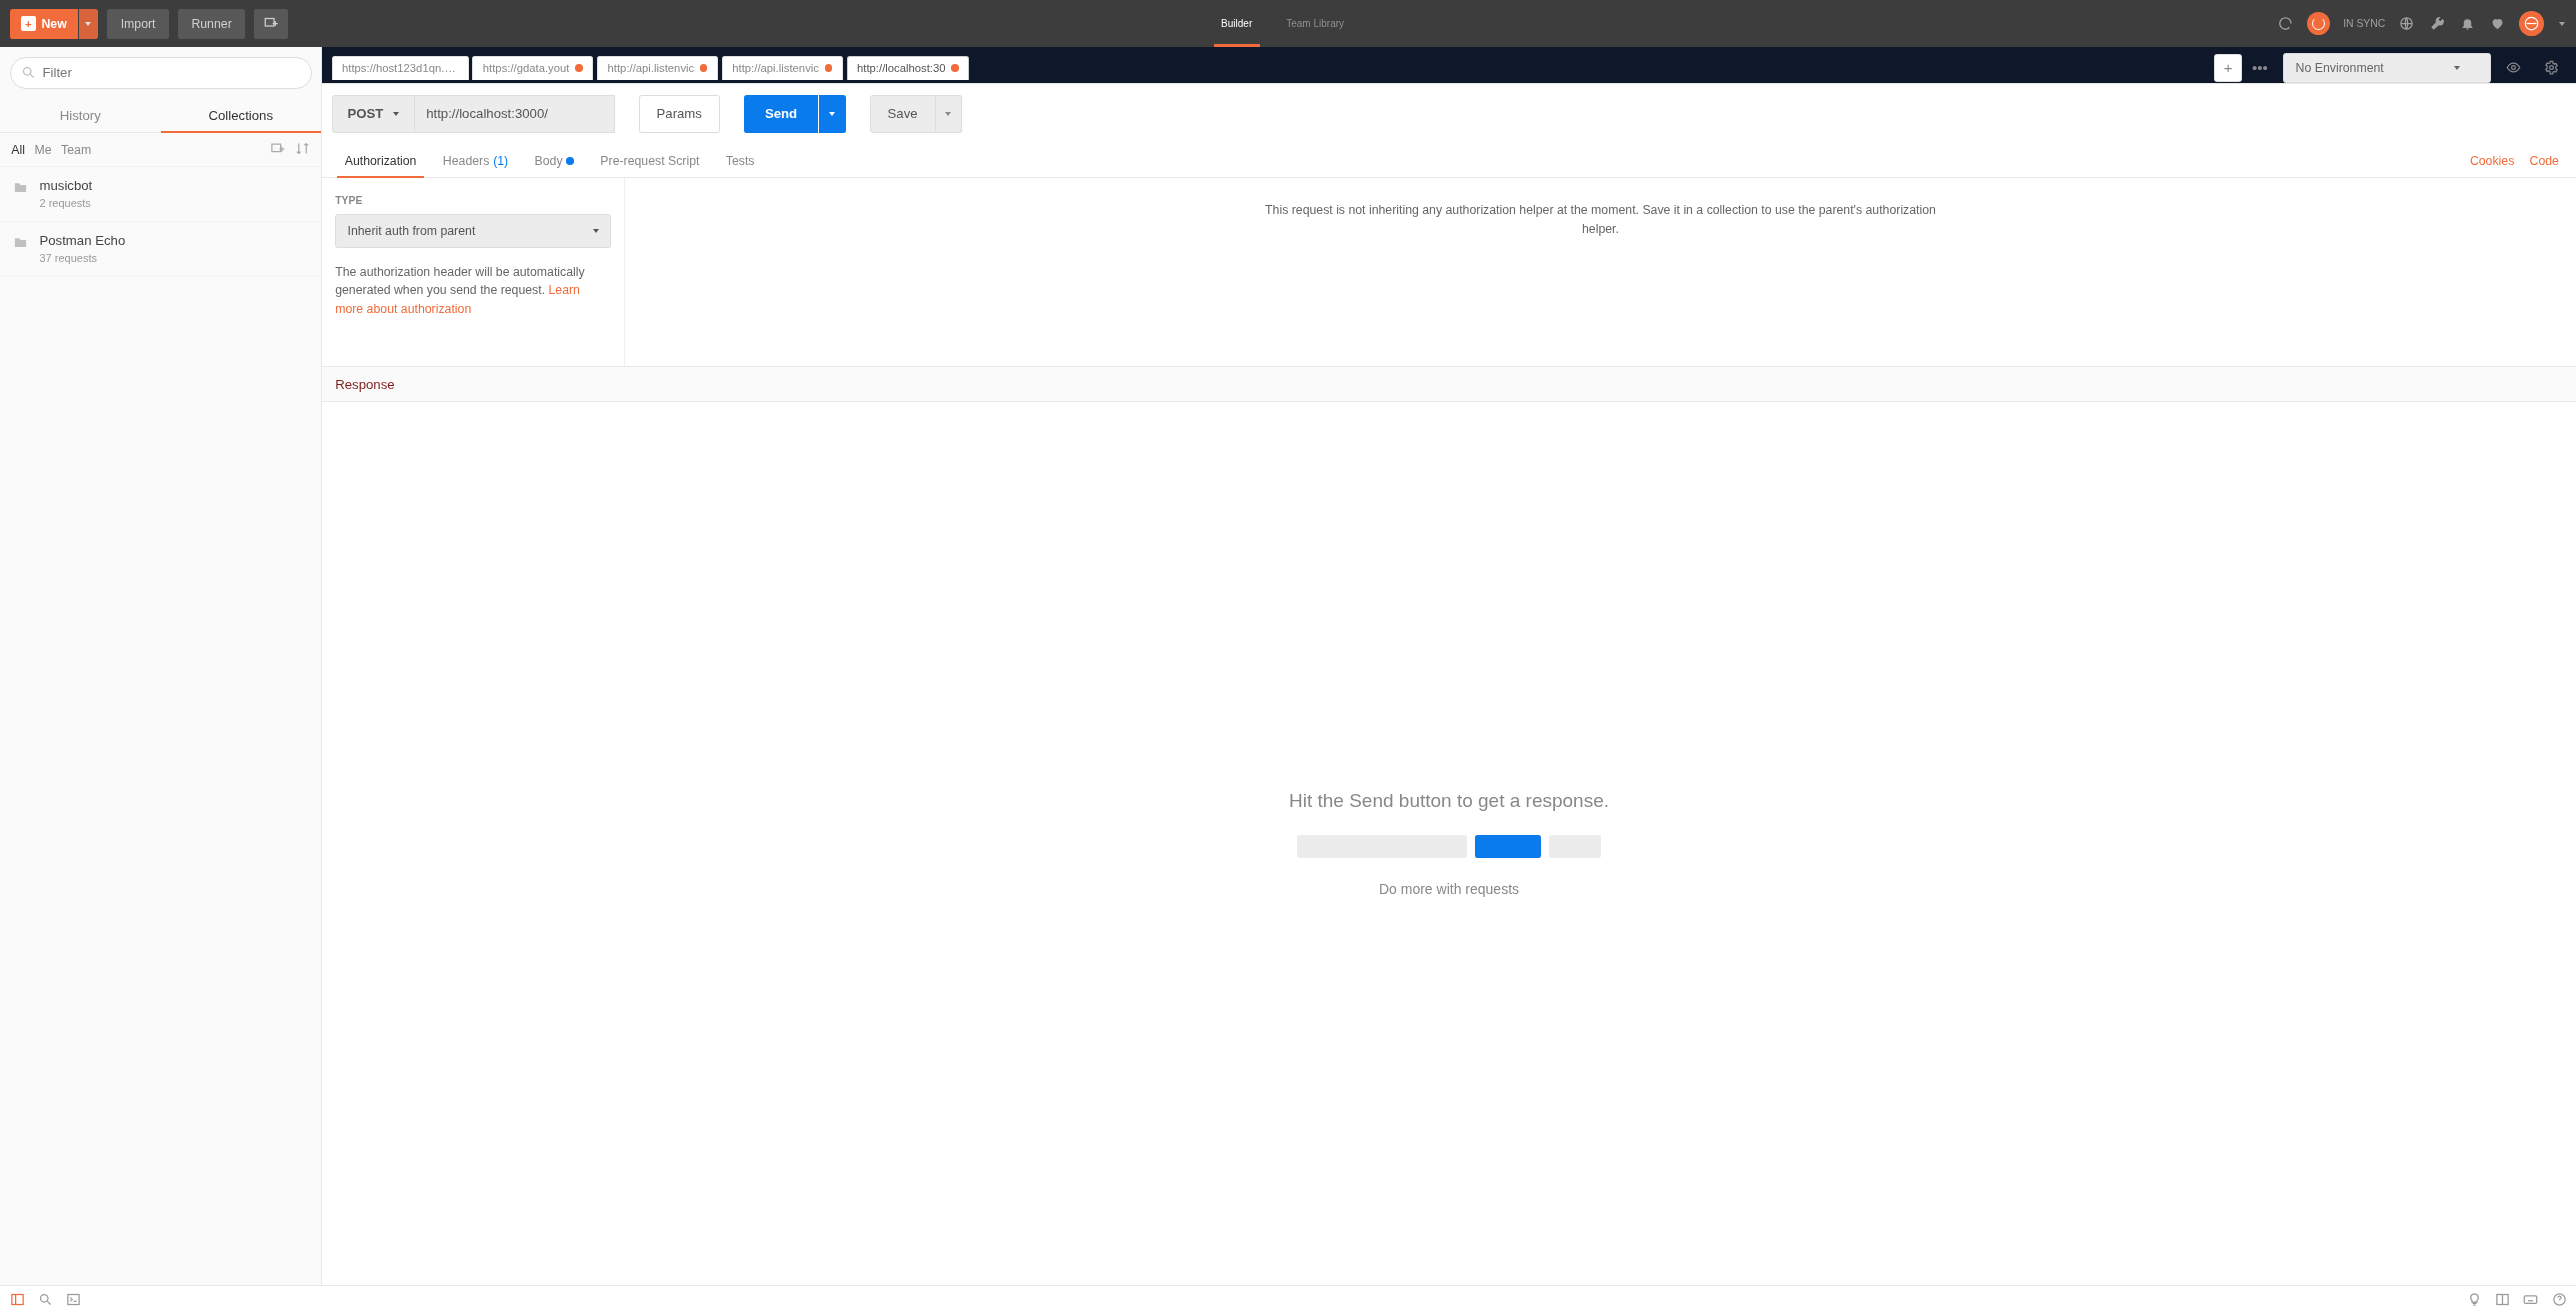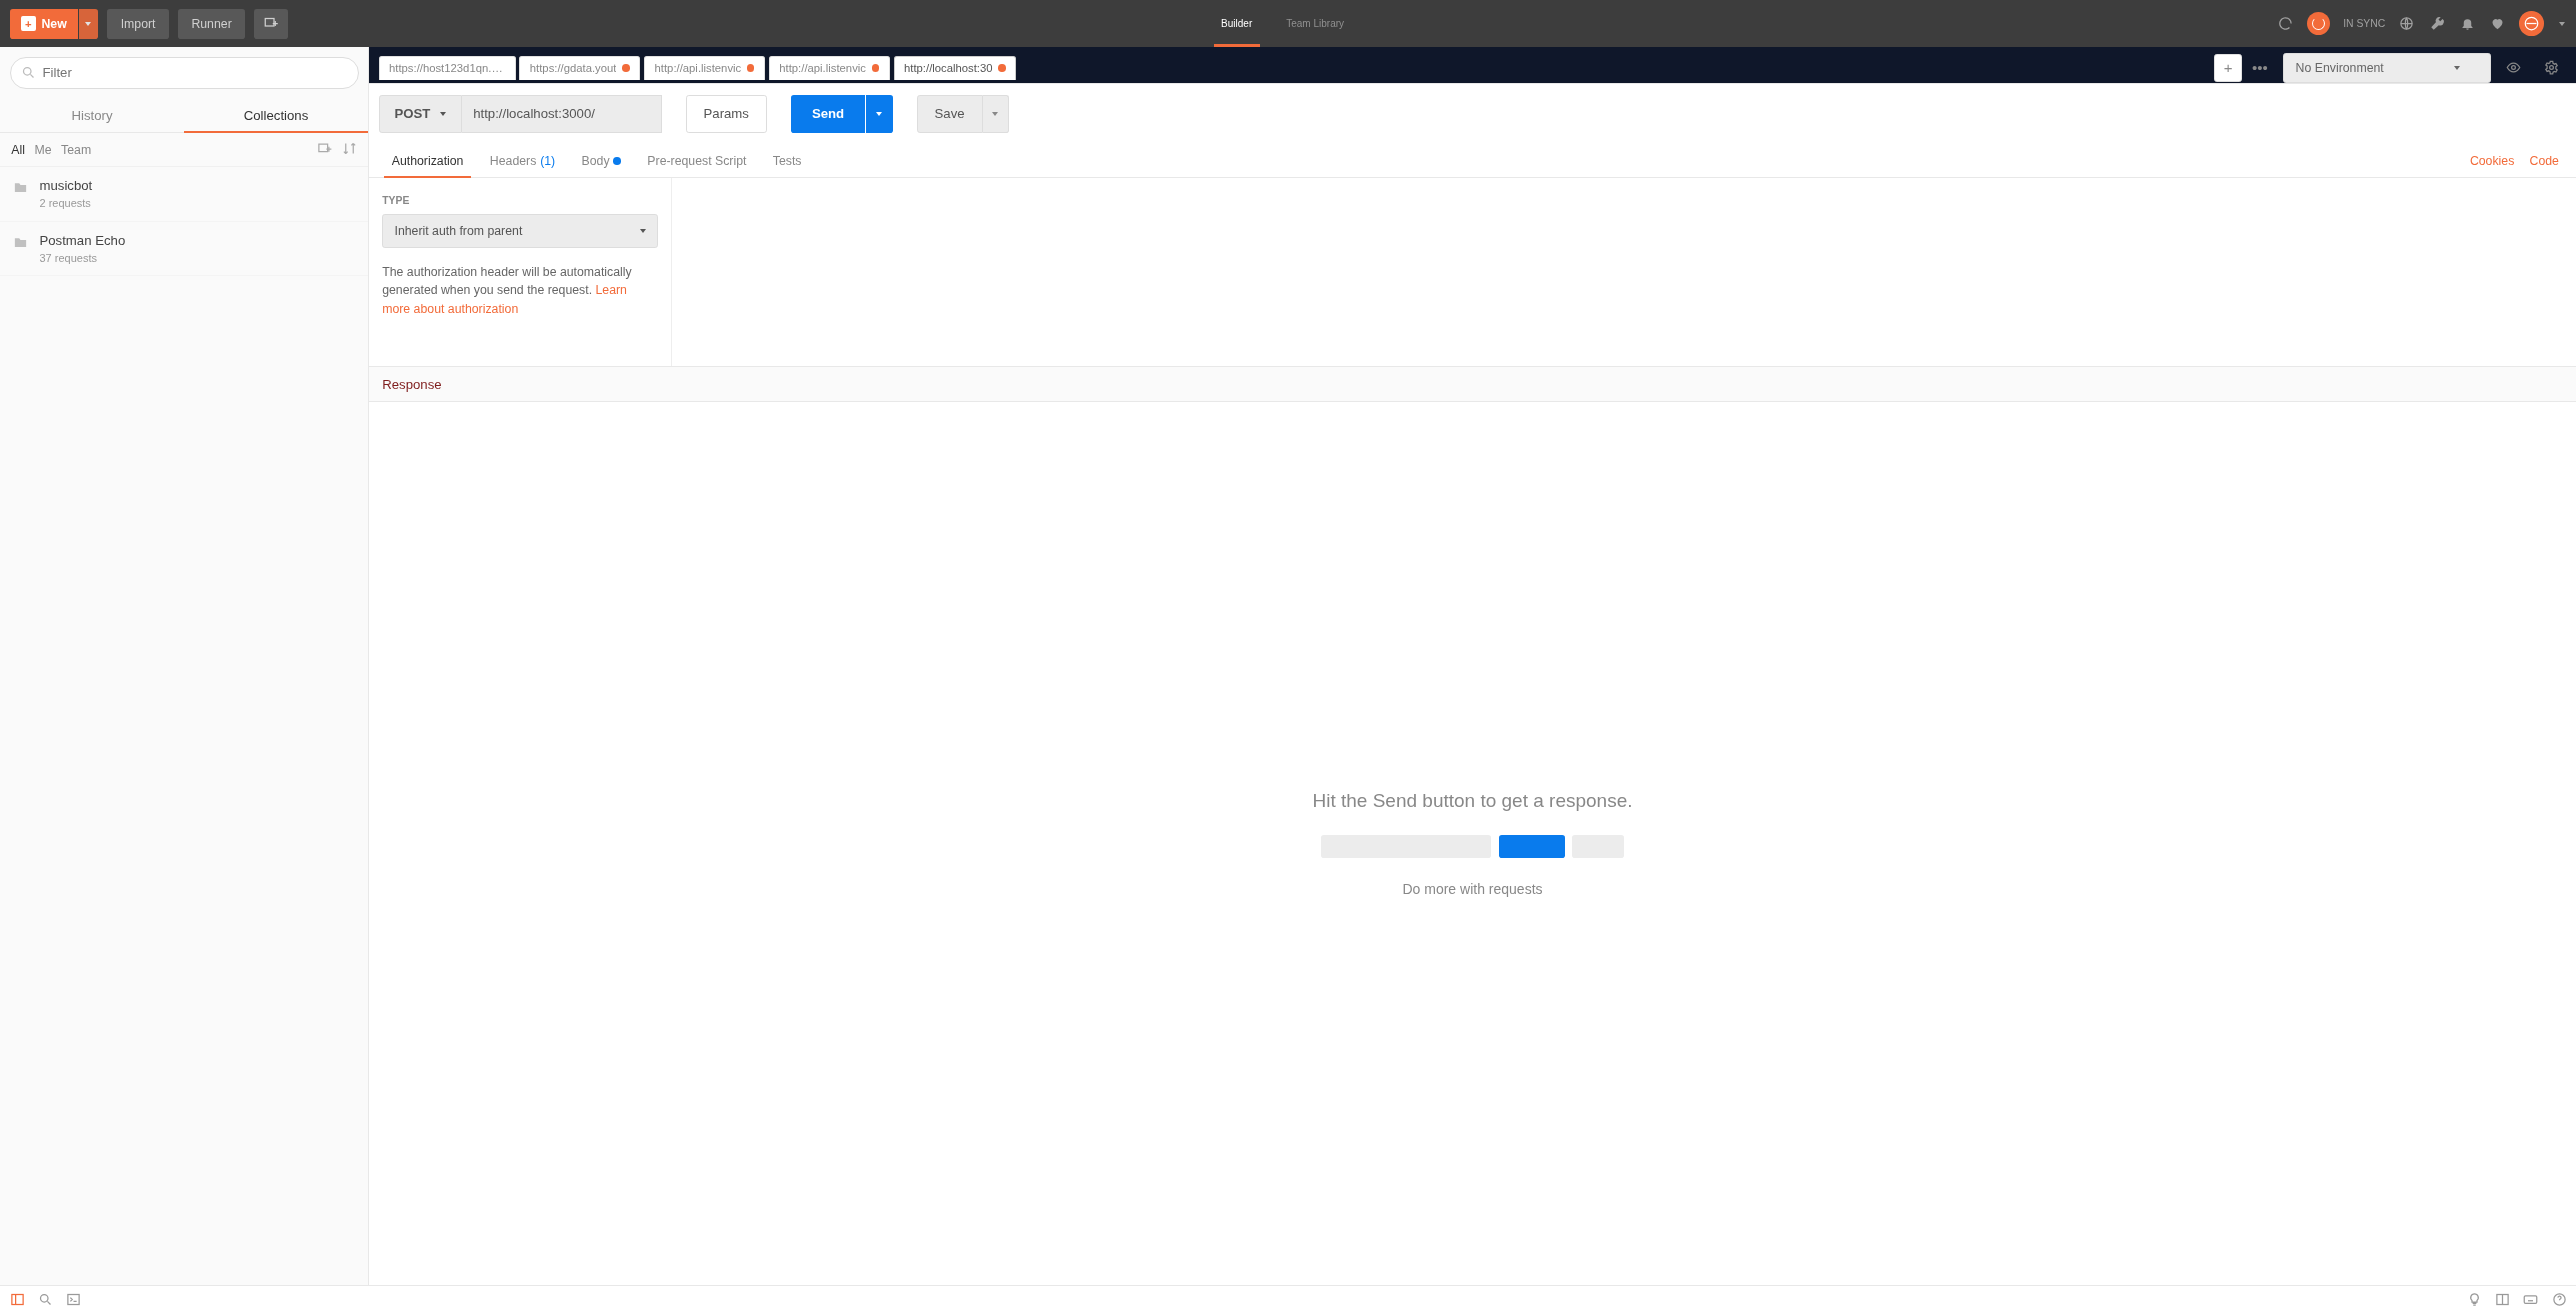--- a/index.html
+++ b/index.html
@@ -22,21 +22,21 @@
 .sync-circle { width: 23px; height: 23px; border-radius: 50%; background: #f26b3a; display: flex; align-items: center; justify-content: center; }
 .sync-inner { width: 13.2px; height: 13.2px; border: 1.9px solid #fff; border-radius: 50%; border-top-color: transparent; }
 .sync-text { font-size: 10.4px; color: #a0a0a0; }
 .hdr-icon { width: 17px; height: 17px; color: #a0a0a0; cursor: pointer; display: flex; align-items: center; justify-content: center; }
 .avatar-circle { width: 24.6px; height: 24.6px; border-radius: 50%; background: #f26b3a; display: flex; align-items: center; justify-content: center; }
 
 
 .main-body { flex: 1; display: flex; overflow: hidden; }
 
 
-.sidebar { width: 369px; border-right: 0.9px solid #e8e8e8; display: flex; flex-direction: column; background: #fafafa; }
+.sidebar { width: 322px; border-right: 0.9px solid #e8e8e8; display: flex; flex-direction: column; background: #fafafa; }
 .filter-wrap { padding: 9.5px; }
 .filter-input { width: 100%; height: 32px; border: 0.9px solid #ddd; border-radius: 17px; padding: 0 13.2px 0 32px; font-size: 13.2px; background: #fff; color: #888; }
 .filter-box { position: relative; }
 .filter-box .search-ic { position: absolute; left: 11.3px; top: 8.5px; color: #bbb; }
 .side-tabs { display: flex; border-bottom: 0.9px solid #e8e8e8; }
 .side-tab { flex: 1; text-align: center; padding: 9.5px 0; font-size: 13.2px; color: #888; cursor: pointer; position: relative; }
 .side-tab.active { color: #333; }
 .side-tab.active::after { content: ""; position: absolute; bottom: -0.9px; left: 0; right: 0; height: 1.9px; background: #f26b3a; }
 .filter-row { display: flex; align-items: center; padding: 7.6px 11.3px; font-size: 12.3px; color: #888; border-bottom: 0.9px solid #f0f0f0; gap: 9.5px; }
 .filter-row .spacer { flex: 1; }
@@ -324,20 +324,23 @@
       <div class="auth-left">
         <div class="auth-type-label">TYPE</div>
         <div class="auth-select">
           <span>Inherit auth from parent</span>
           <span class="caret-down"></span>
         </div>
         <div class="auth-help">
           <span>The authorization header will be automatically generated when you send the request. </span><a>Learn more about authorization</a>
         </div>
       </div>
+      <div class="auth-right">
+        <div class="auth-msg">This request is not inheriting any authorization helper at the moment. Save it in a collection to use the parent's authorization helper.</div>
+      </div>
     </div>
 
     <div class="response-header">Response</div>
     <div class="response-body">
       <div class="response-hint">Hit the Send button to get a response.</div>
       <div class="resp-bars">
         <div class="resp-bar gray"></div>
         <div class="resp-bar blue"></div>
         <div class="resp-bar gray2"></div>
       </div>

